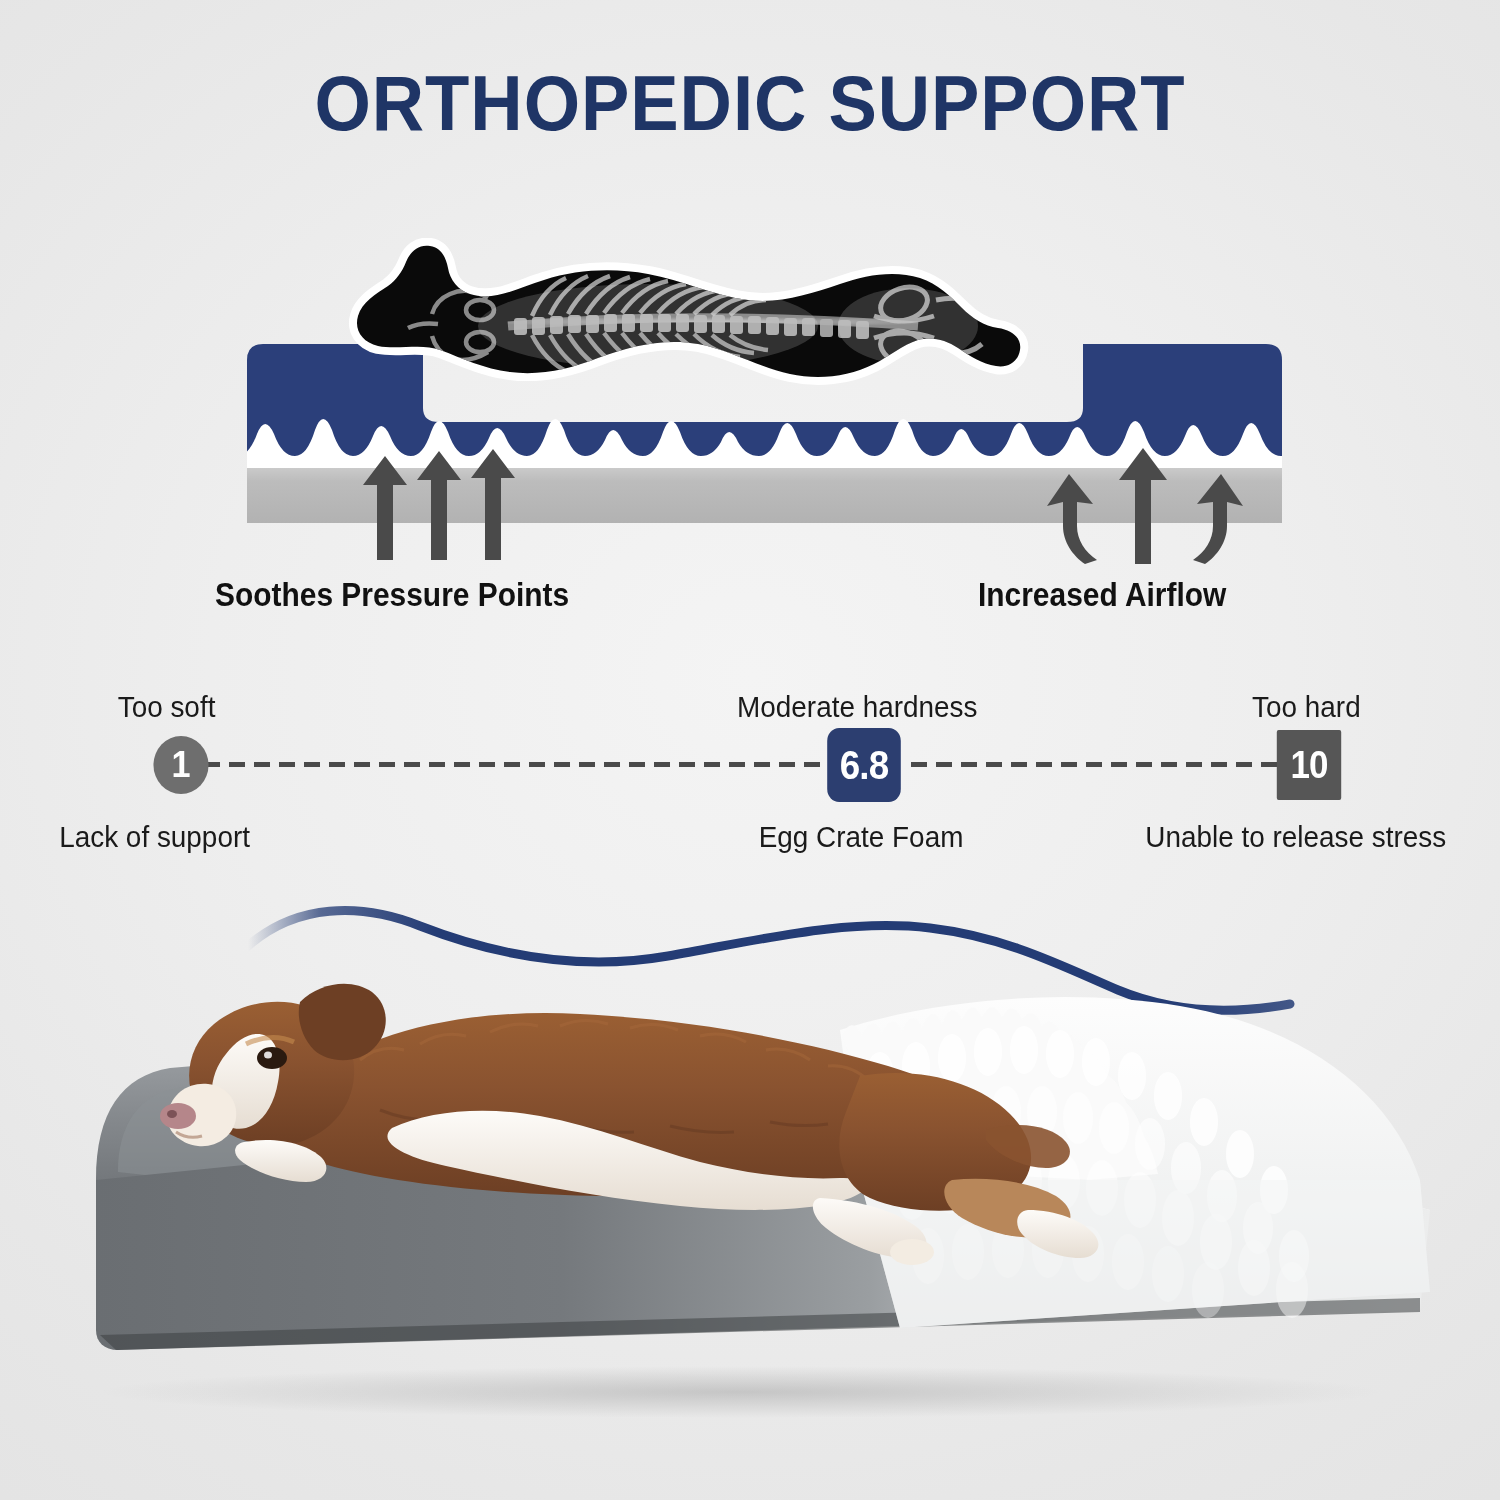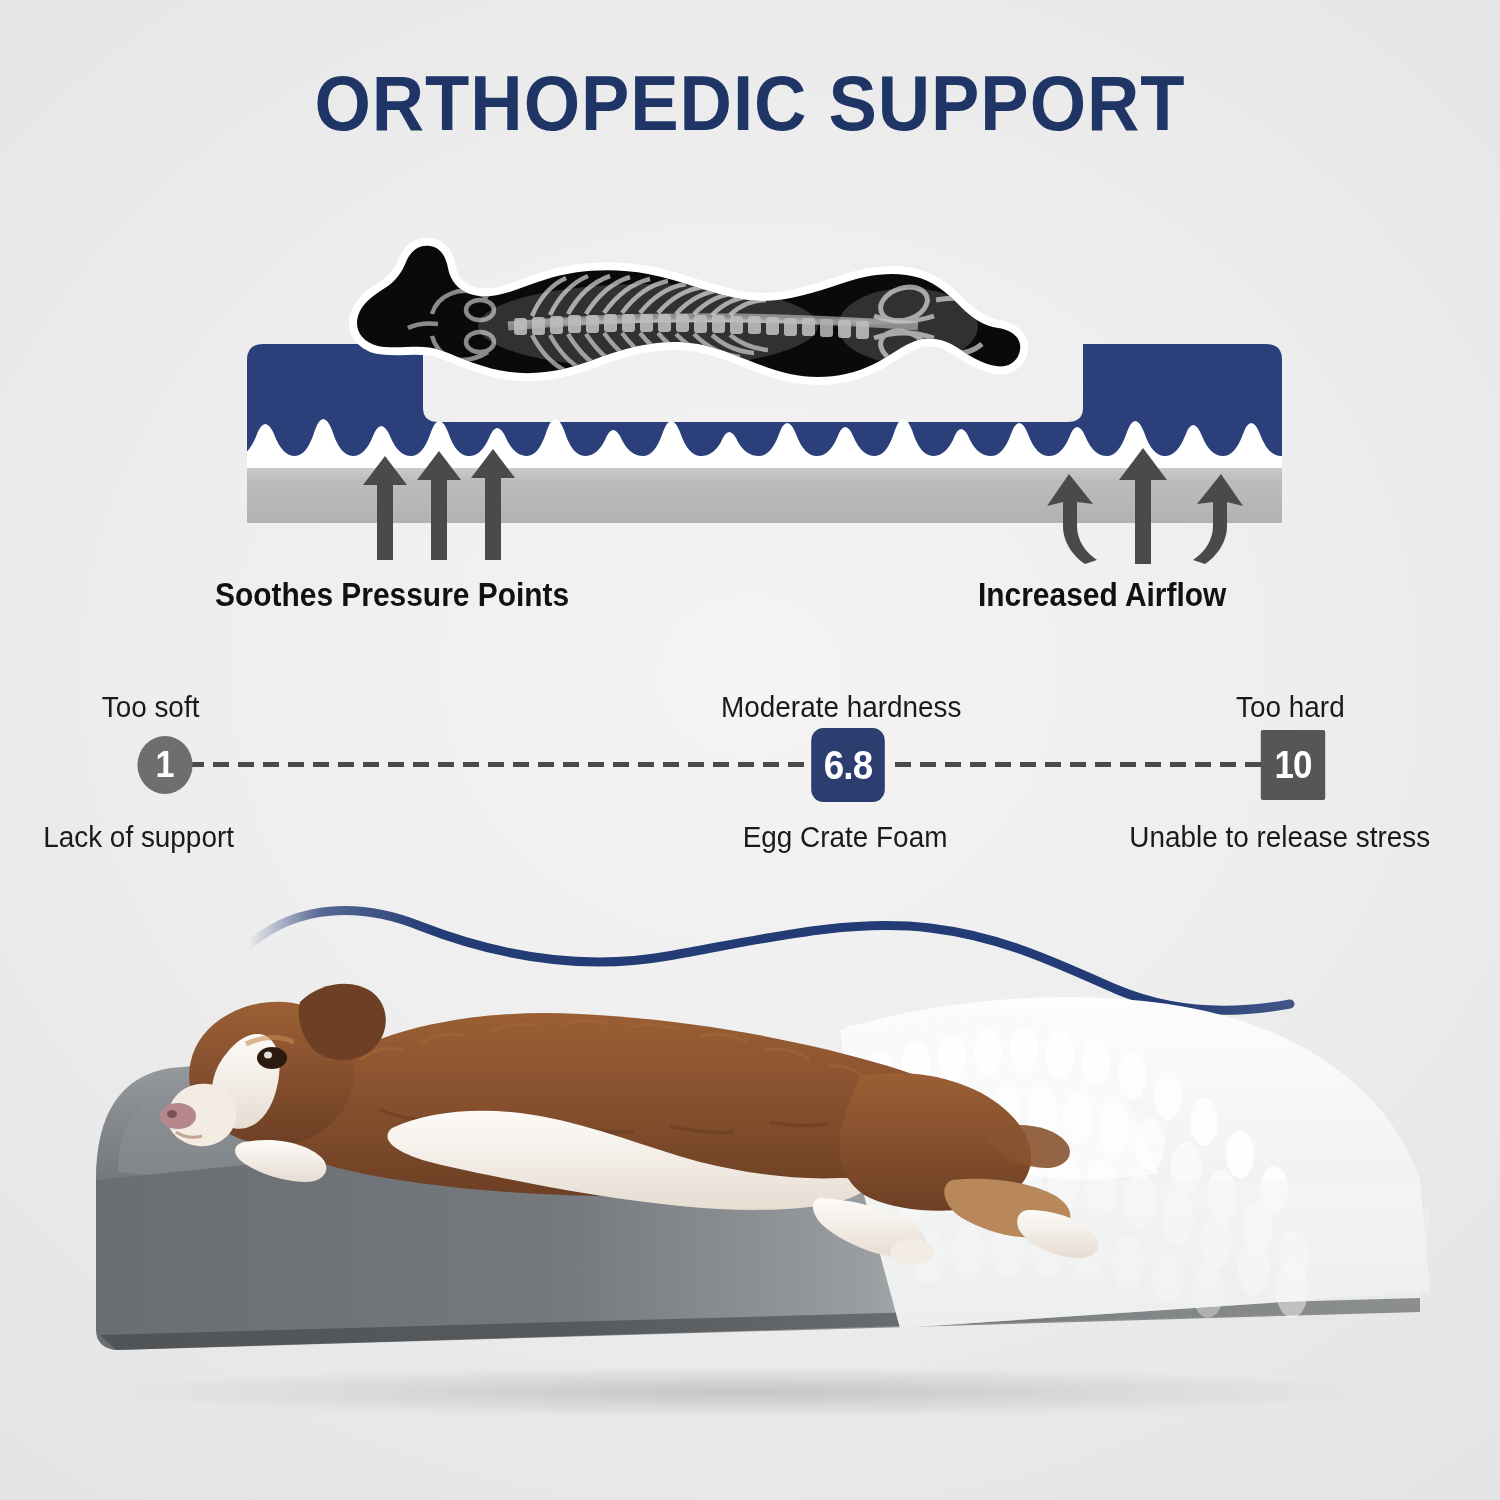--- a/index.html
+++ b/index.html
@@ -64,21 +64,21 @@
     white-space: nowrap;
     transform: scaleX(0.88);
     transform-origin: left center;
   }
   .feature-label.left { left: 215px; top: 575px; }
   .feature-label.right { left: 978px; top: 575px; }
 
   
   .scale {
     position: absolute;
-    left: 0;
+    left: 16px;
     top: 690px;
     width: 1240px;
     height: 180px;
   }
   .scale-top-label, .scale-bottom-label {
     position: absolute;
     font-family: "Liberation Sans", sans-serif;
     font-size: 30px;
     color: #1a1a1a;
     white-space: nowrap;

